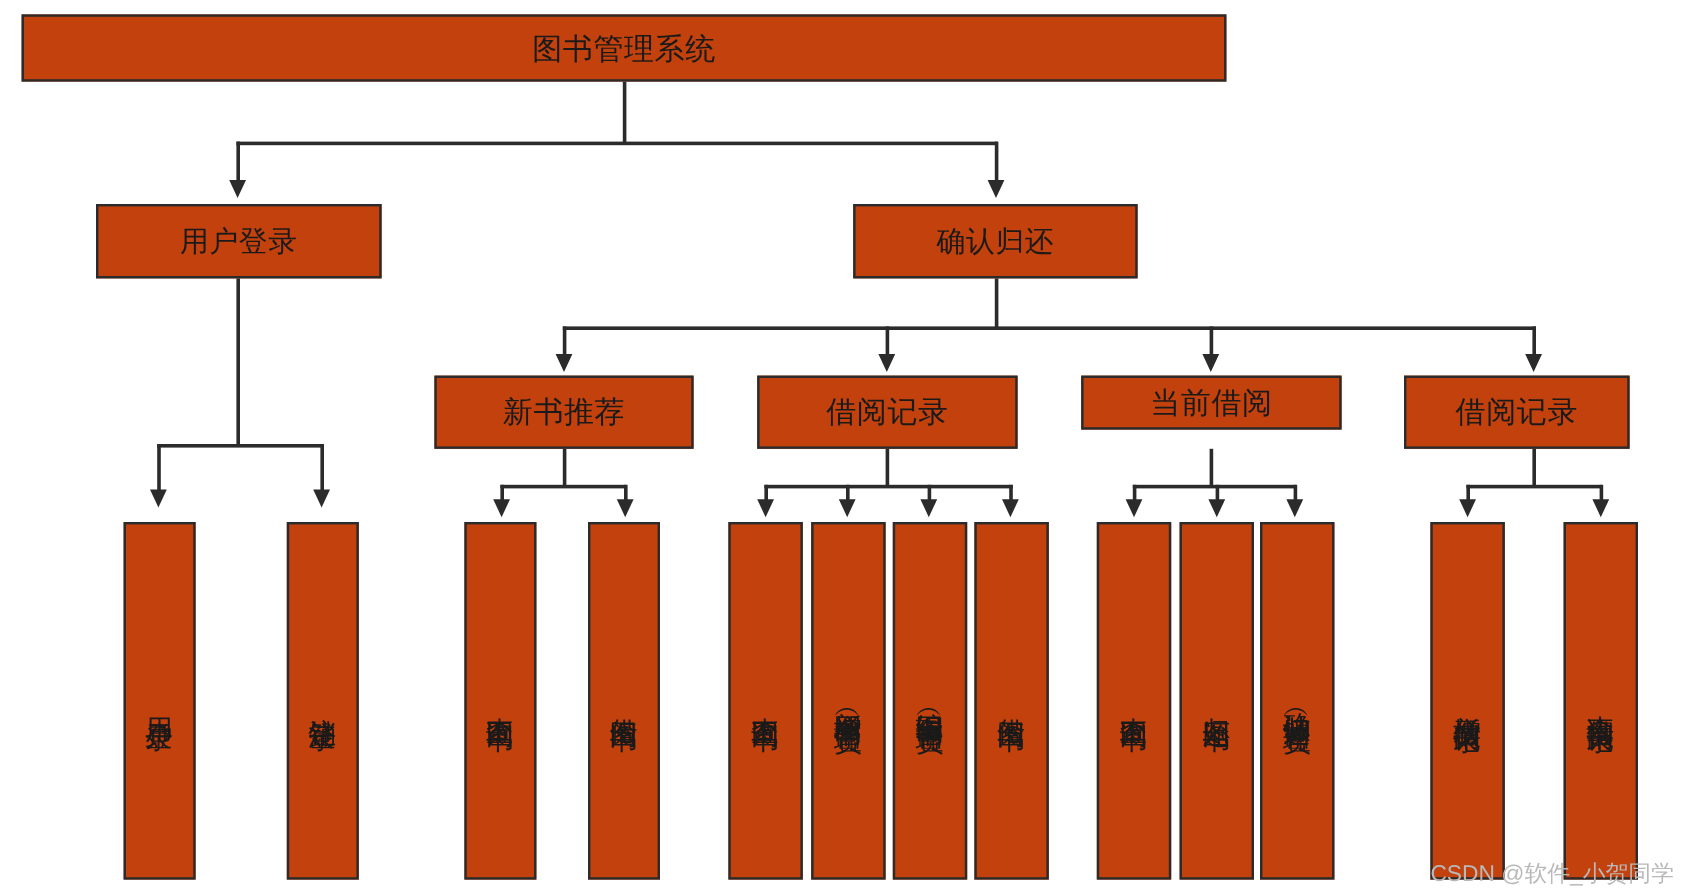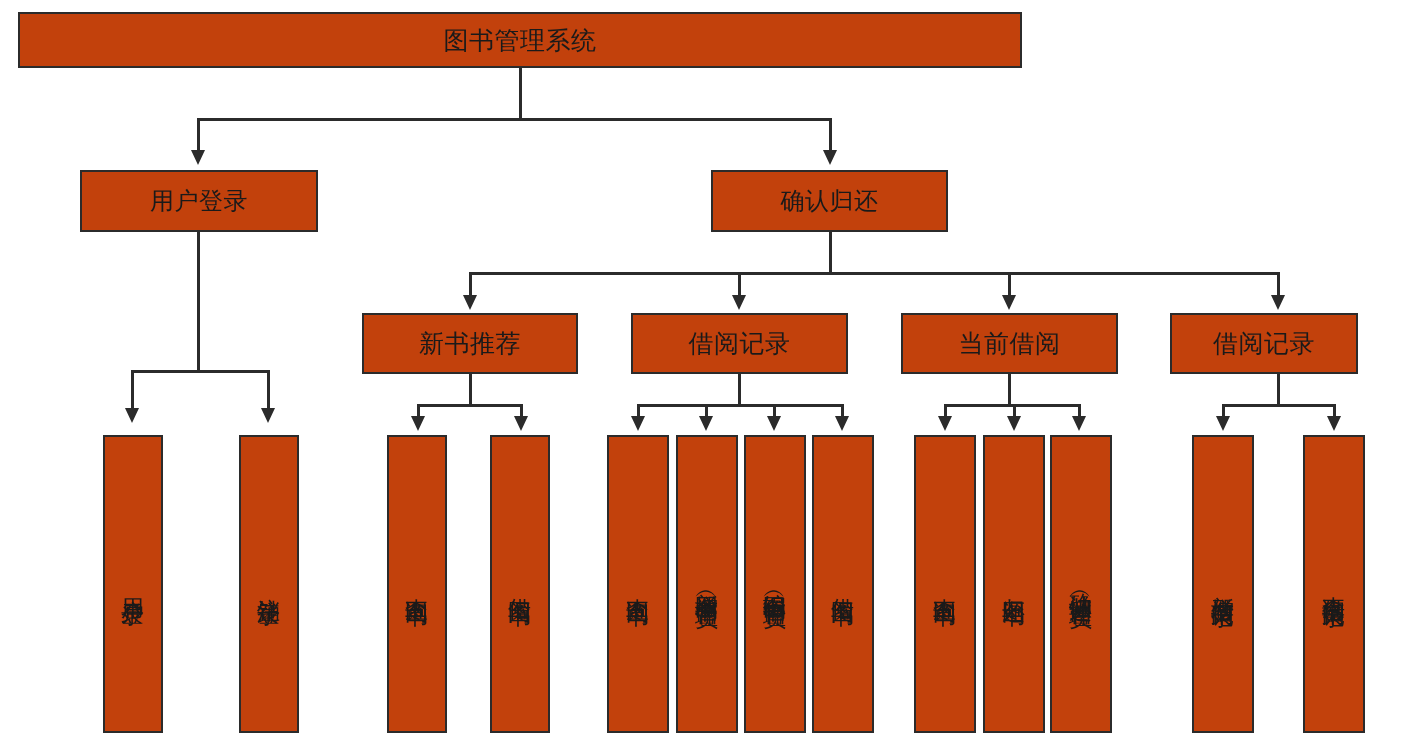--- a/index.html
+++ b/index.html
@@ -130,21 +130,21 @@
 
   <div class="line v" style="left:1277px; top:272px; width:2.5px; height:25px;"></div>
   <div class="arrow" style="left:1271px; top:295px;"></div>
 
   <div class="node level3" style="left:362px; top:313px; width:216px; height:61px;">
     <span class="node-label">新书推荐</span>
   </div>
   <div class="node level3" style="left:631px; top:313px; width:217px; height:61px;">
     <span class="node-label">借阅记录</span>
   </div>
-  <div class="node level3" style="left:901px; top:313px; width:217px; height:61px;">
+  <div class="node level3" style="left:901px; top:313px; width:217px; height:45px;">
     <span class="node-label">当前借阅</span>
   </div>
   <div class="node level3" style="left:1170px; top:313px; width:188px; height:61px;">
     <span class="node-label">借阅记录</span>
   </div>
 
   <div class="line v" style="left:469px; top:374px; width:2.5px; height:32px;"></div>
   <div class="line h" style="left:417px; top:404px; width:105px; height:2.5px;"></div>
   <div class="line v" style="left:417px; top:404px; width:2.5px; height:14px;"></div>
   <div class="arrow" style="left:411px; top:416px;"></div>
@@ -215,14 +215,15 @@
     <span class="node-label">确认归还（管理员）</span>
   </div>
 
   <div class="node leaf" style="left:1192px; top:435px; width:62px; height:298px;">
     <span class="node-label">新增借阅记录</span>
   </div>
   <div class="node leaf" style="left:1303px; top:435px; width:62px; height:298px;">
     <span class="node-label">查询借阅记录</span>
   </div>
 
+  <div class="watermark" style="left:1192px; top:715px;">CSDN @软件_小贺同学</div>
 
 </div>
 
 </body></html>

